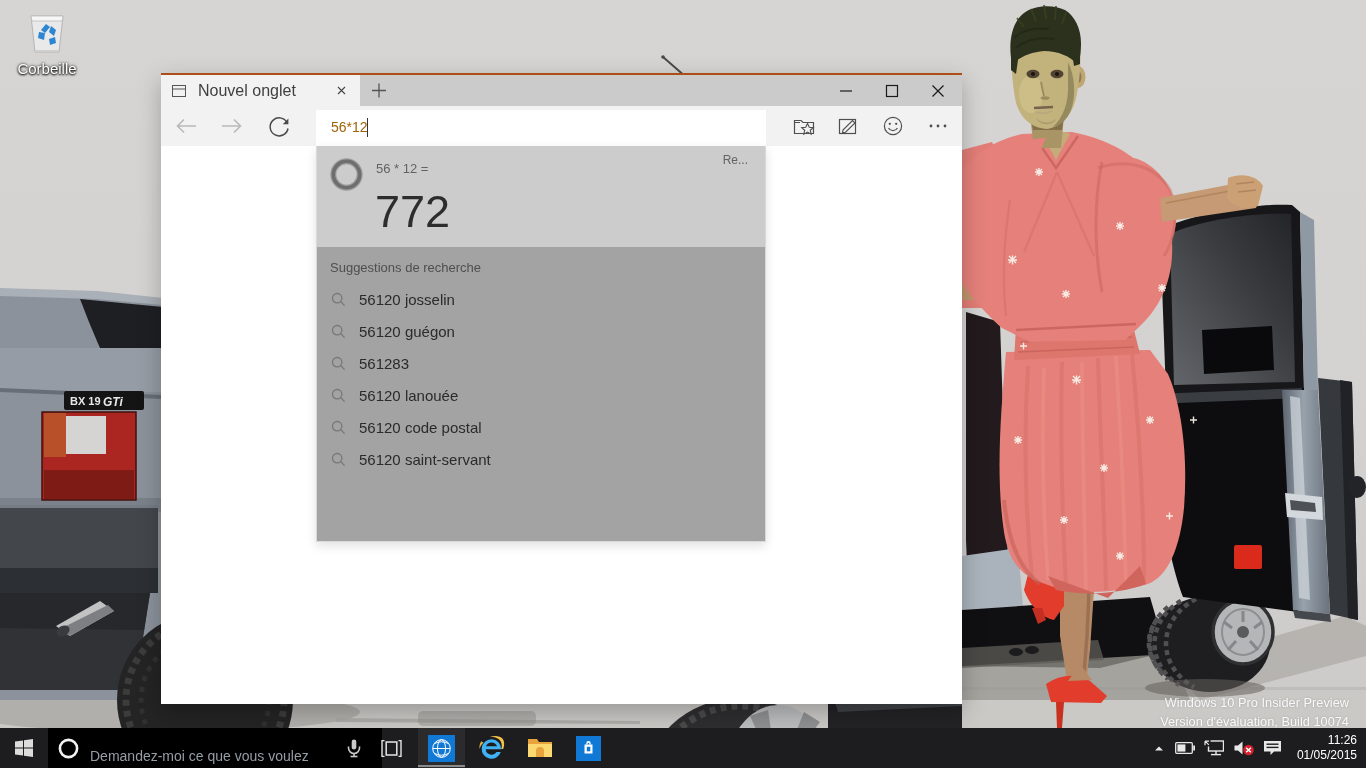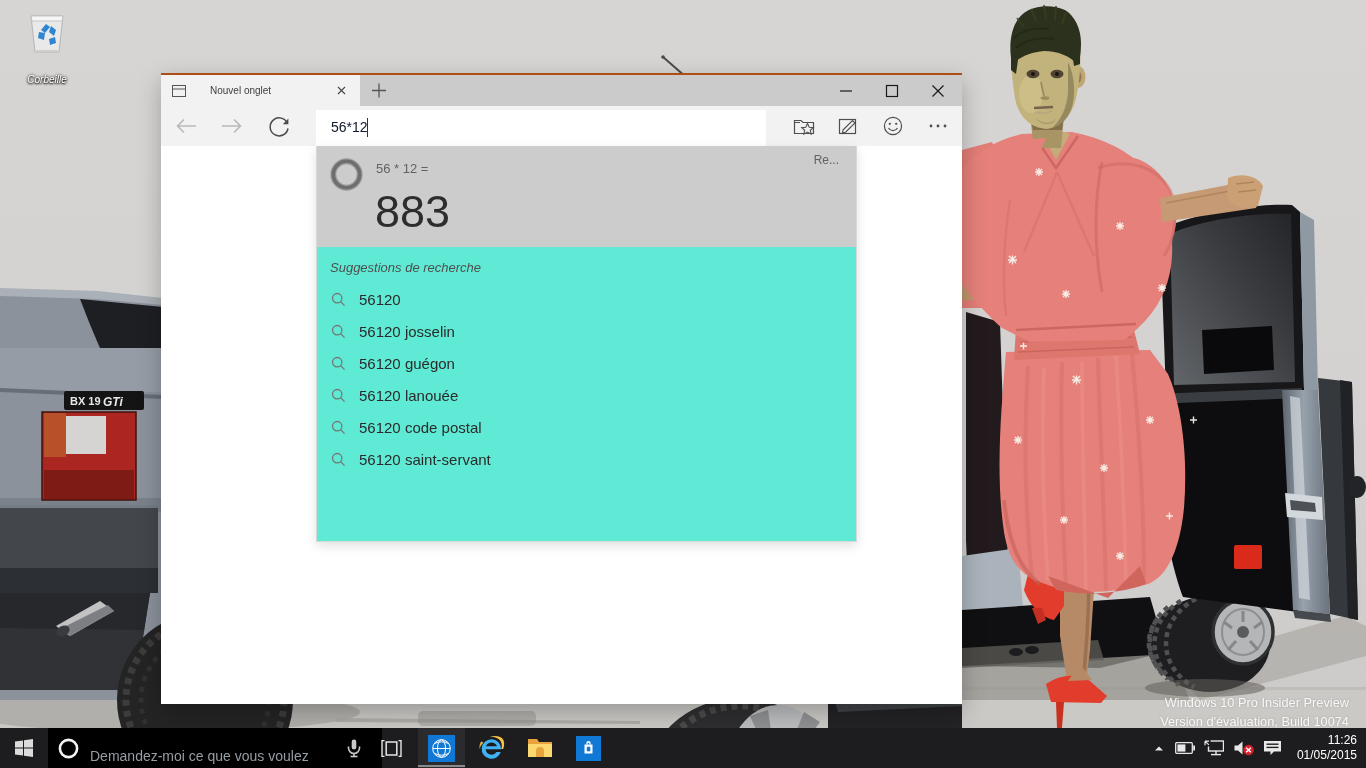--- a/index.html
+++ b/index.html
@@ -1,51 +1,51 @@
 <!DOCTYPE html>
 <html><head>
 <meta charset="utf-8">
 <style>
   html,body{margin:0;padding:0;width:1366px;height:768px;overflow:hidden;
     font-family:"Liberation Sans",sans-serif;}
   #desk{position:relative;width:1366px;height:768px;background:#d5d3d1;}
   #bgsvg{position:absolute;left:0;top:0;}
   
   #bin{position:absolute;left:14px;top:8px;width:66px;text-align:center;}
-  #bin .lbl{margin-top:16px;font-size:10px;color:#fff;
-    text-shadow:0 1px 2px #000,0 0 3px #000;font-style:italic;}
+  #bin .lbl{margin-top:2px;font-size:15px;color:#fff;
+    text-shadow:0 1px 2px #000,0 0 3px #000;}
   
   #win{position:absolute;left:161px;top:73px;width:801px;height:631px;
     background:#fff;box-shadow:0 8px 22px rgba(0,0,0,.25);}
   #topline{height:2px;background:#ad4e19;}
   #tabbar{position:relative;height:31px;background:#cbcbcb;}
   #tab{position:absolute;left:0;top:0;width:199px;height:31px;background:#f2f2f2;
     display:flex;align-items:center;}
   #tab .ticon{margin-left:11px;}
-  #tab .ttext{margin-left:24px;font-size:10px;color:#404040;}
+  #tab .ttext{margin-left:12px;font-size:16px;color:#404040;}
   #tab .tclose{position:absolute;right:10px;top:7px;width:17px;height:17px;
     font-size:15px;color:#444;text-align:center;line-height:17px;}
   #plus{position:absolute;left:204px;top:0;width:28px;height:31px;color:#555;
     font-size:19px;text-align:center;line-height:30px;font-weight:400;}
   .capbtn{position:absolute;top:0;height:31px;width:46px;text-align:center;
     line-height:31px;color:#1a1a1a;}
   #toolbar{position:relative;height:40px;background:#f2f2f2;}
   #addr{position:absolute;left:155px;top:4px;width:450px;height:36px;background:#fff;}
-  #addr .atext{position:absolute;left:15px;top:9px;font-size:14px;color:#0f172a;}
+  #addr .atext{position:absolute;left:15px;top:9px;font-size:14px;color:#a16207;}
   #addr .caret{position:absolute;left:51px;top:8px;width:1px;height:19px;background:#333;}
   
-  #drop{position:absolute;left:155px;top:73px;width:541px;height:396px;
-    background:#5eead4;border:1px solid #d9d9d9;border-top:none;box-sizing:border-box;
+  #drop{position:absolute;left:155px;top:73px;width:450px;height:396px;
+    background:#a3a3a3;border:1px solid #d9d9d9;border-top:none;box-sizing:border-box;
     box-shadow:0 4px 10px rgba(0,0,0,.12);}
   #calc{position:relative;height:101px;background:#cccccc;}
   #calc .expr{position:absolute;left:59px;top:15px;font-size:13px;color:#636363;}
   #calc .re{position:absolute;right:17px;top:7px;font-size:12px;color:#636363;}
   #calc .res{position:absolute;left:58px;top:40px;font-size:45px;font-weight:400;
     color:#2d2d2d;letter-spacing:0px;}
-  #sug .hdr{padding:13px 0 8px 13px;font-size:13px;color:#4f4f4f;font-style:italic;}
+  #sug .hdr{padding:13px 0 8px 13px;font-size:13px;color:#4f4f4f;}
   .srow{height:32px;display:flex;align-items:center;font-size:15px;color:#2b2b2b;}
   .srow svg{margin-left:14px;margin-right:13px;flex:0 0 auto;}
   
   #wm{position:absolute;right:17px;bottom:37px;text-align:right;
     font-size:12.8px;color:rgba(255,255,255,.92);line-height:19px;
     text-shadow:0 0 2px rgba(120,120,120,.5);}
   
   #bar{position:absolute;left:0;bottom:0;width:1366px;height:40px;background:#1d1d1f;}
   #search{position:absolute;left:48px;top:0;width:334px;height:56px;background:#000000;
     display:flex;align-items:center;}
@@ -332,36 +332,36 @@
     </div>
 
     <div id="drop">
       <div id="calc">
         <svg style="position:absolute;left:13px;top:12px" width="33" height="33" viewBox="0 0 33 33">
           <circle cx="16.5" cy="16.5" r="13.2" fill="none" stroke="#9d9d9d" stroke-width="6"></circle>
           <circle cx="16.5" cy="16.5" r="13.2" fill="none" stroke="#6e6e6e" stroke-width="3.6"></circle>
         </svg>
         <span class="expr">56 * 12 =</span>
         <span class="re">Re...</span>
-        <span class="res">883</span>
+        <span class="res">772</span>
       </div>
       <div id="sug">
         <div class="hdr">Suggestions de recherche</div>
         <div class="srow"><svg width="15" height="15" viewBox="0 0 15 15">
               <circle cx="6.2" cy="6.2" r="4.7" fill="none" stroke="#777" stroke-width="1.3"></circle>
               <line x1="9.8" y1="9.8" x2="13.6" y2="13.6" stroke="#777" stroke-width="1.3"></line>
-            </svg>56120</div>
-        <div class="srow"><svg width="15" height="15" viewBox="0 0 15 15">
-              <circle cx="6.2" cy="6.2" r="4.7" fill="none" stroke="#777" stroke-width="1.3"></circle>
-              <line x1="9.8" y1="9.8" x2="13.6" y2="13.6" stroke="#777" stroke-width="1.3"></line>
             </svg>56120 josselin</div>
         <div class="srow"><svg width="15" height="15" viewBox="0 0 15 15">
               <circle cx="6.2" cy="6.2" r="4.7" fill="none" stroke="#777" stroke-width="1.3"></circle>
               <line x1="9.8" y1="9.8" x2="13.6" y2="13.6" stroke="#777" stroke-width="1.3"></line>
             </svg>56120 guégon</div>
+        <div class="srow"><svg width="15" height="15" viewBox="0 0 15 15">
+              <circle cx="6.2" cy="6.2" r="4.7" fill="none" stroke="#777" stroke-width="1.3"></circle>
+              <line x1="9.8" y1="9.8" x2="13.6" y2="13.6" stroke="#777" stroke-width="1.3"></line>
+            </svg>561283</div>
         <div class="srow"><svg width="15" height="15" viewBox="0 0 15 15">
               <circle cx="6.2" cy="6.2" r="4.7" fill="none" stroke="#777" stroke-width="1.3"></circle>
               <line x1="9.8" y1="9.8" x2="13.6" y2="13.6" stroke="#777" stroke-width="1.3"></line>
             </svg>56120 lanouée</div>
         <div class="srow"><svg width="15" height="15" viewBox="0 0 15 15">
               <circle cx="6.2" cy="6.2" r="4.7" fill="none" stroke="#777" stroke-width="1.3"></circle>
               <line x1="9.8" y1="9.8" x2="13.6" y2="13.6" stroke="#777" stroke-width="1.3"></line>
             </svg>56120 code postal</div>
         <div class="srow"><svg width="15" height="15" viewBox="0 0 15 15">
               <circle cx="6.2" cy="6.2" r="4.7" fill="none" stroke="#777" stroke-width="1.3"></circle>

